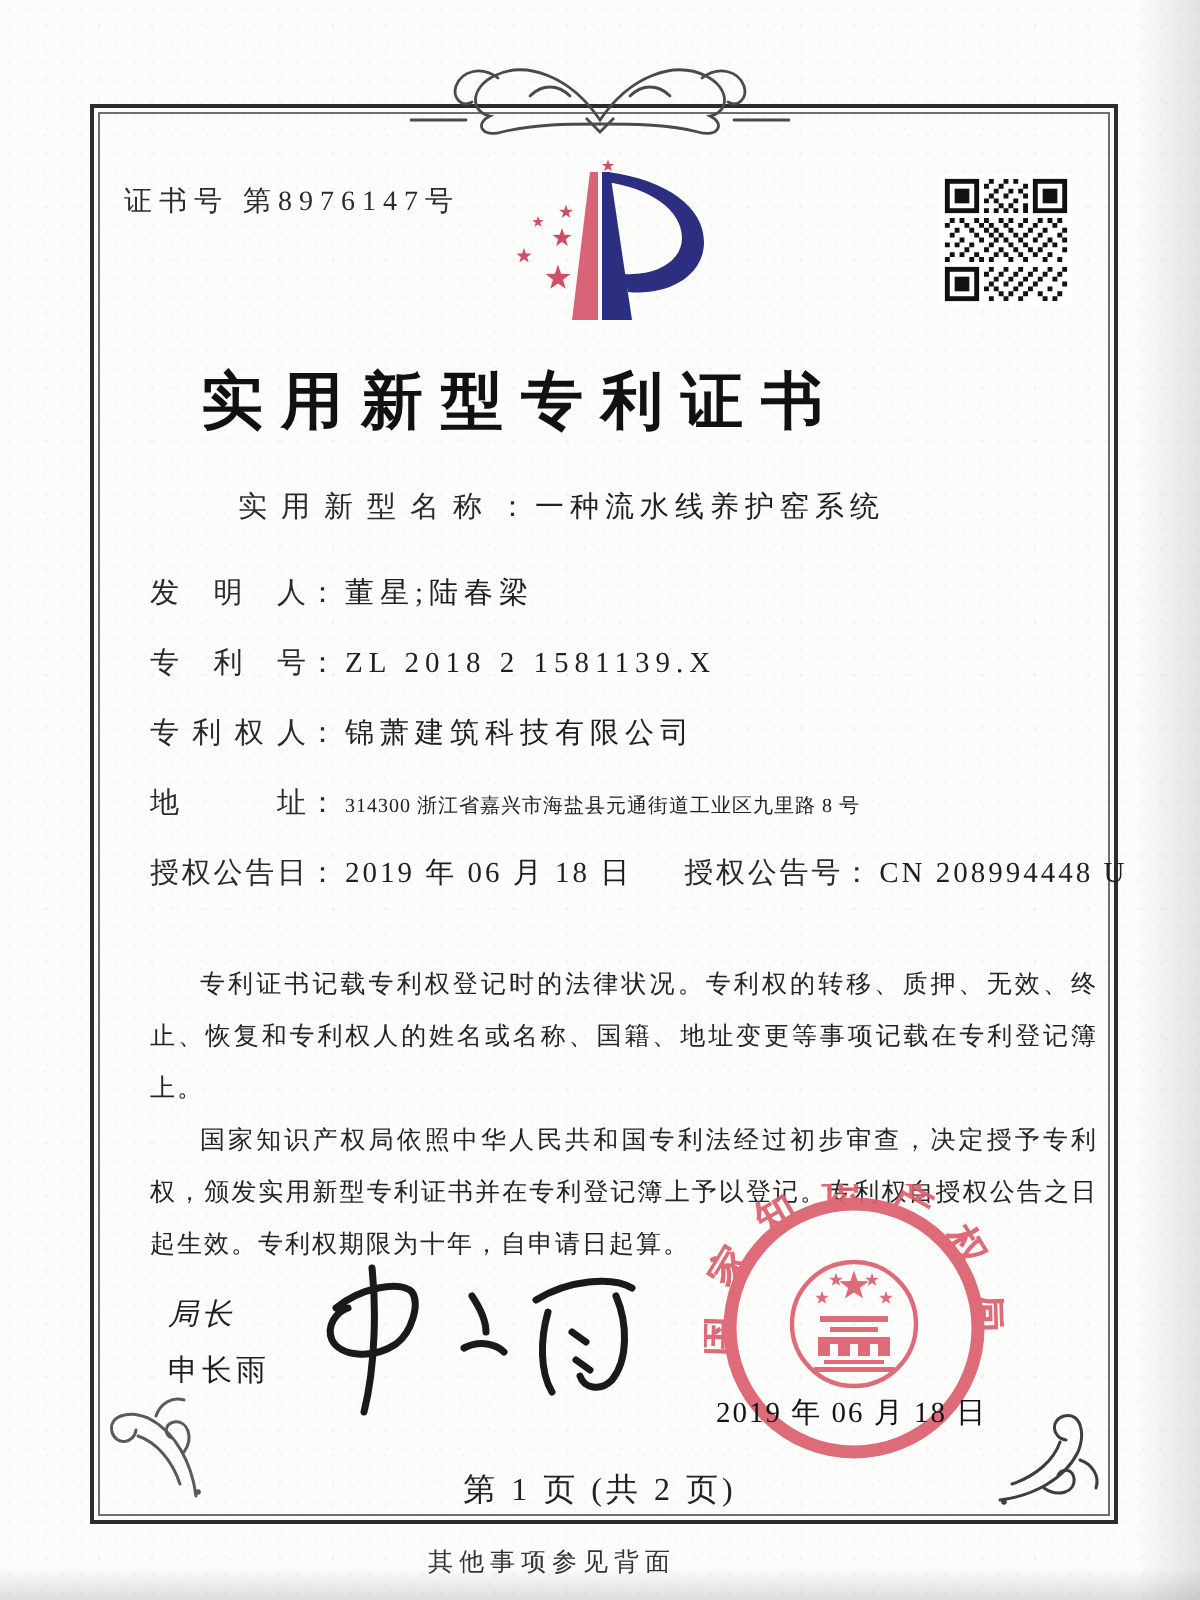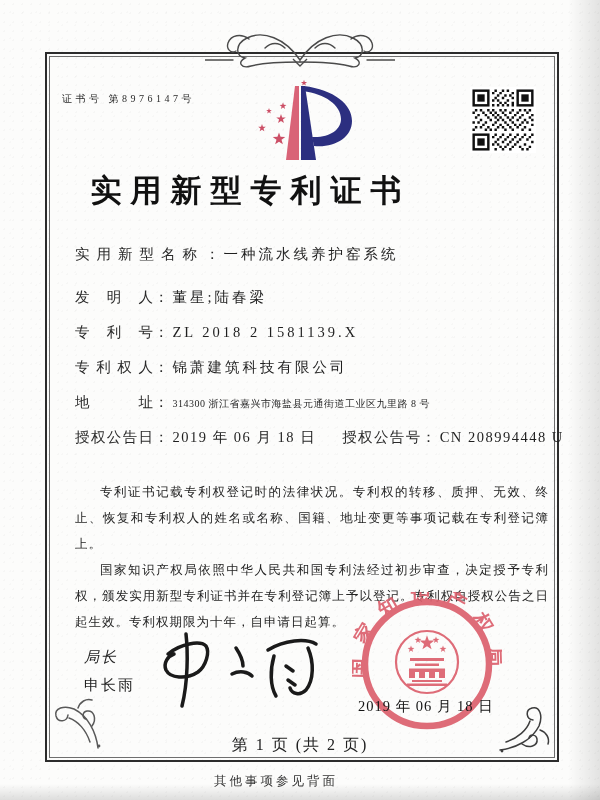--- a/index.html
+++ b/index.html
@@ -26,37 +26,37 @@
     position:absolute;left:45px;top:52px;width:510px;height:706px;
     border:2px solid #2c2c2c;
   }
   .frame::before{
     content:"";position:absolute;inset:2px;border:1px solid #6e6e6e;
   }
   .orn-top{position:absolute;left:205px;top:18px;}
   .orn-corner{position:absolute;}
   .cert-no{
     position:absolute;left:62px;top:92px;
-    font-size:10px;letter-spacing:3.5px;color:#2b2b2b;
+    font-size:14px;letter-spacing:3.5px;color:#2b2b2b;
   }
   .logo{position:absolute;left:228px;top:74px;}
   .qr{position:absolute;left:470px;top:87px;}
   .title{
-    position:absolute;left:0;top:170px;width:501px;margin:0;
+    position:absolute;left:0;top:170px;width:501px;margin:10px;
     text-align:center;font-size:31px;font-weight:700;
     letter-spacing:9px;color:#111;
   }
   .fields{position:absolute;left:75px;top:243px;width:480px;}
   .row{height:22px;line-height:22px;margin-bottom:13px;white-space:nowrap;font-size:14.5px;}
   .row-name{margin-bottom:21px;}
   .lbl{
     display:inline-block;width:78px;text-align:justify;text-align-last:justify;
     -moz-text-align-last:justify;vertical-align:top;color:#2a2a2a;
   }
-  .lbl-wide{width:auto;letter-spacing:7px;text-align:right;text-align-last:auto;}
+  .lbl-wide{width:auto;letter-spacing:7px;text-align:right;text-align-last:auto;margin-left:44px;}
   .colon{display:inline-block;margin:0 4px 0 1px;color:#2a2a2a;}
   .val{letter-spacing:3px;color:#1f1f1f;}
   .row-name .val{letter-spacing:3px;}
   .row-addr .val{letter-spacing:0.5px;font-size:10px;}
   .row-dual .val{letter-spacing:1.5px;}
   .pair2{margin-left:26px;}
   .paras{
     position:absolute;left:75px;top:479px;width:474px;
     font-size:12.5px;line-height:26px;letter-spacing:1px;
     text-align:justify;color:#242424;

